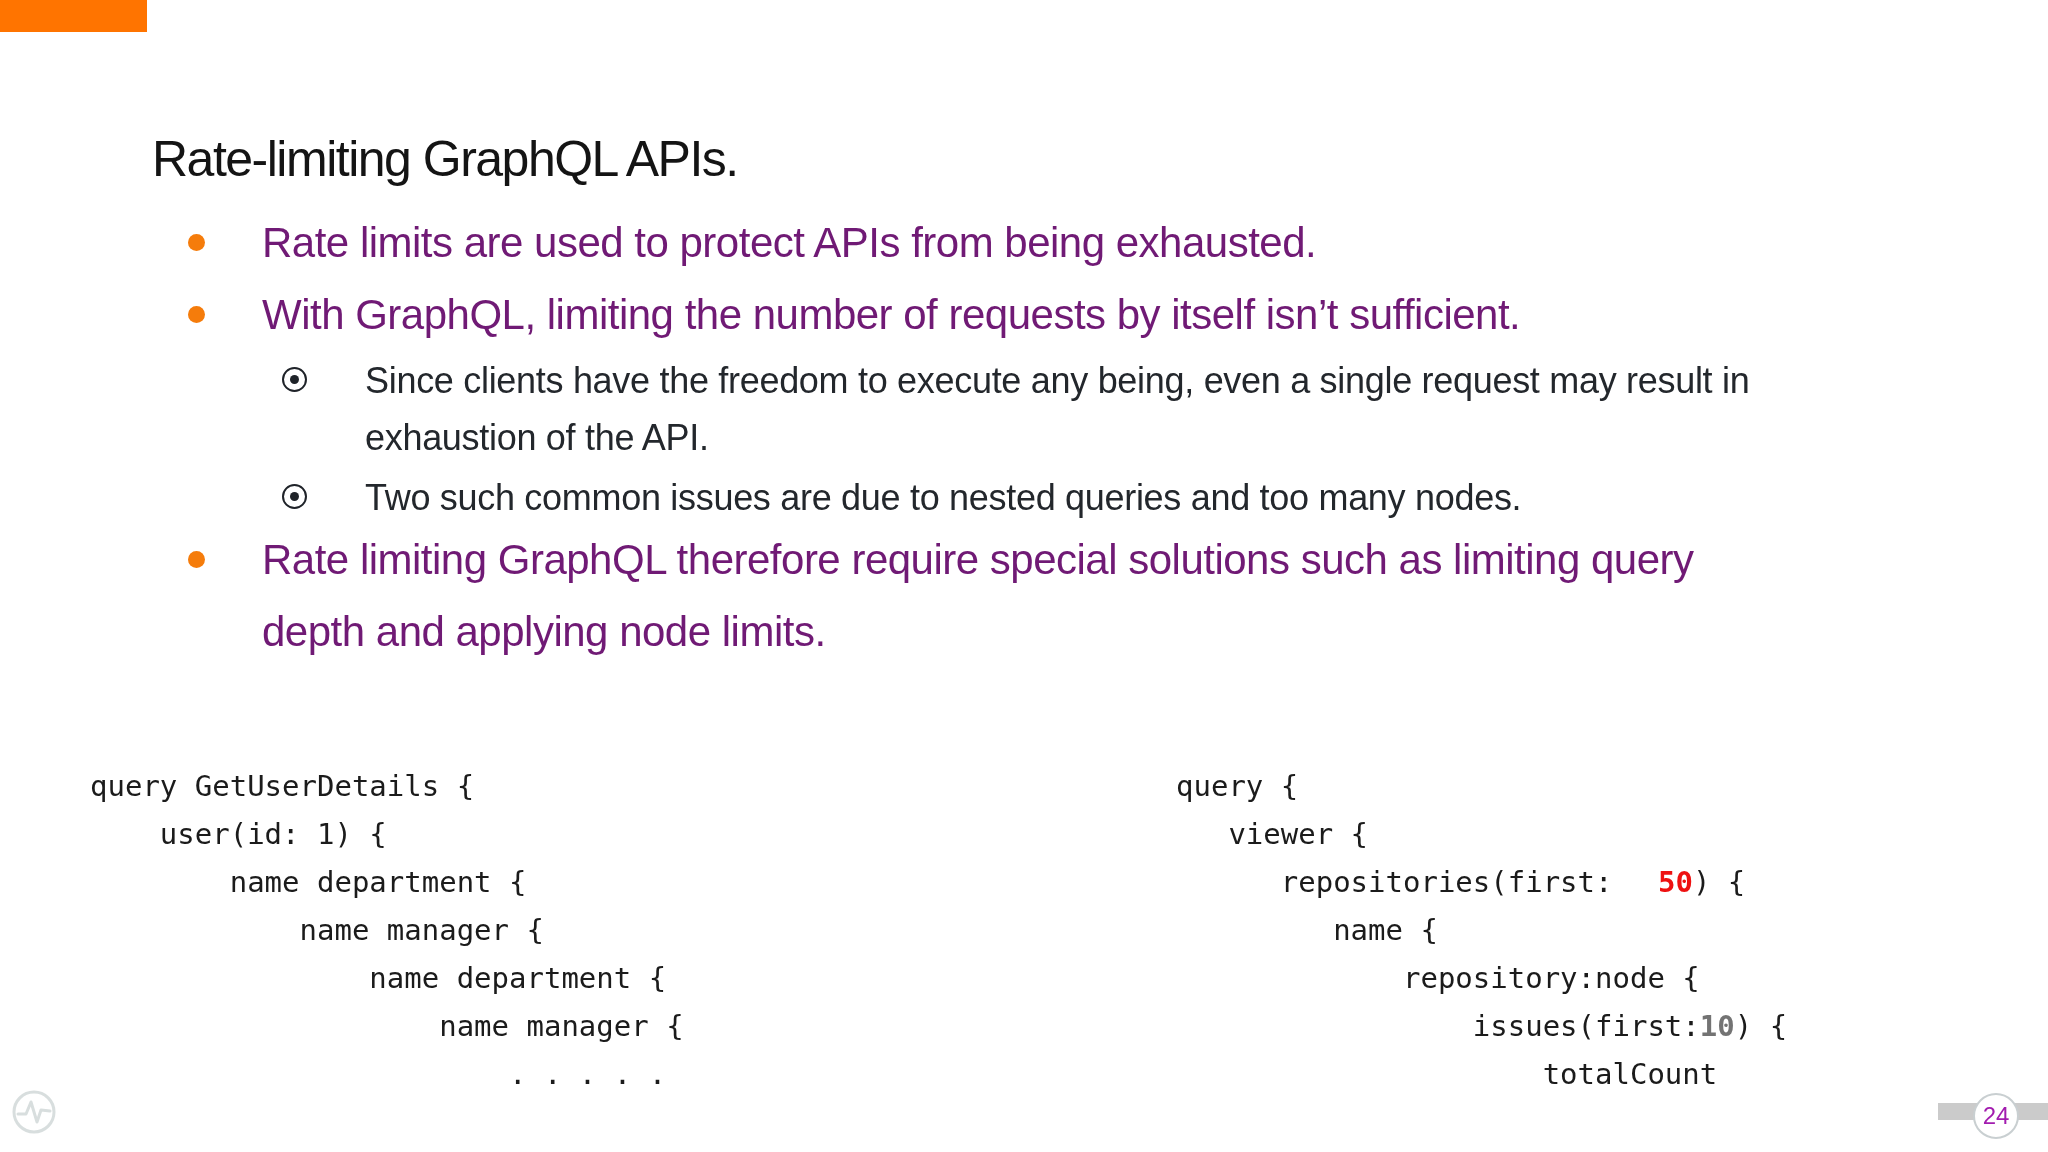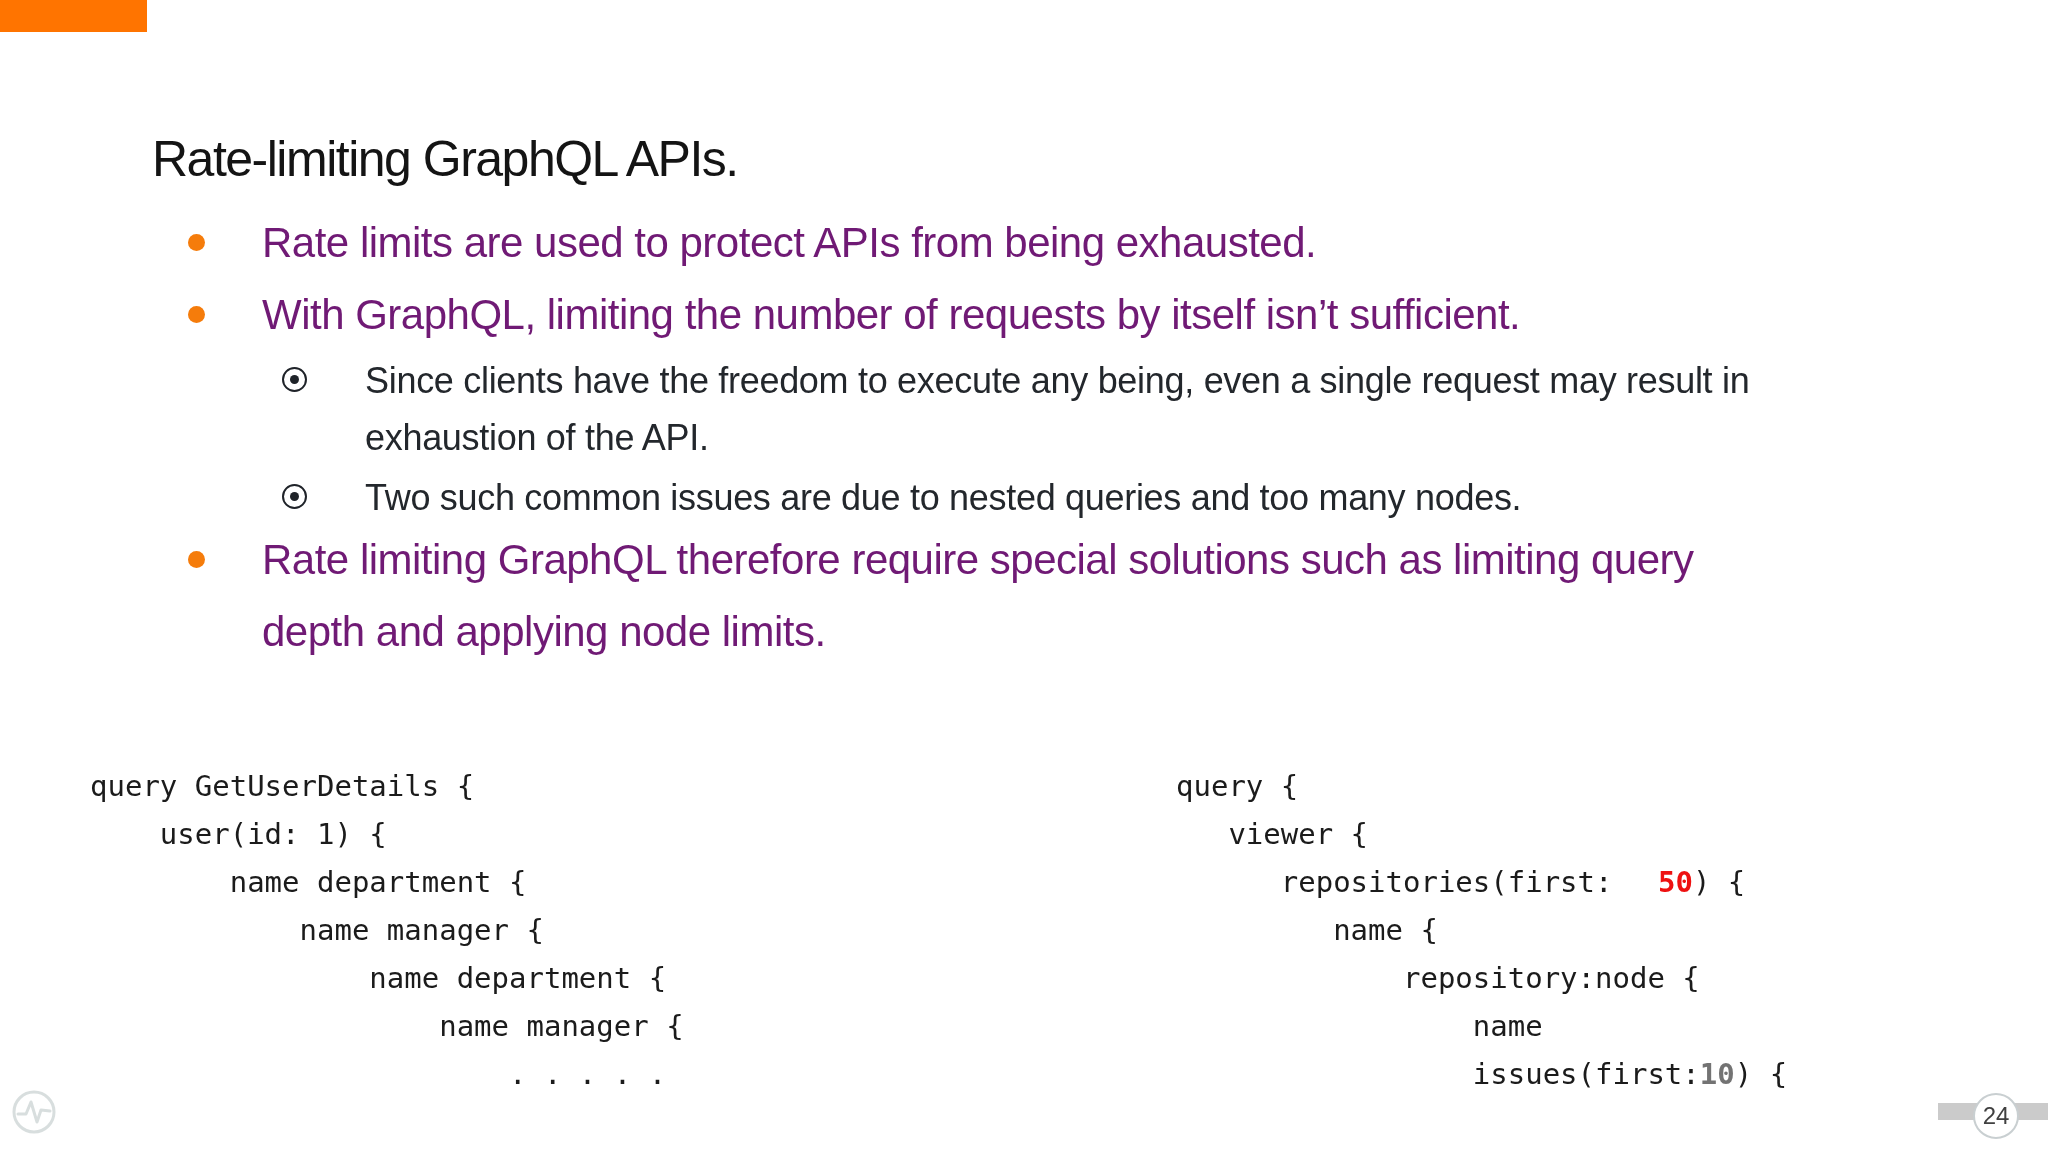--- a/index.html
+++ b/index.html
@@ -31,21 +31,21 @@
   .code-line{white-space:pre;}
   .tok-red{color:#EE1111;font-weight:bold;margin-left:28px;}
   .tok-blue{color:#737373;font-weight:bold;}
 
   .logo{position:absolute;left:11px;top:1089px;width:46px;height:46px;}
 
   .page-bar{position:absolute;left:1938px;top:1103px;width:110px;height:17px;background:#cbcbcb;}
   .page-badge{position:absolute;left:1973px;top:1093px;width:46px;height:46px;background:#ffffff;
               border:2px solid #c9cfd1;border-radius:50%;box-sizing:border-box;
               display:flex;align-items:center;justify-content:center;
-              font-size:24px;color:#404040;}
+              font-size:24px;color:#a21caf;}
 </style>
 </head>
 <body>
 
 <div class="top-bar"></div>
 
 <h1 class="title">Rate-limiting GraphQL APIs.</h1>
 
 <div class="bullet-row" style="top:218px">
   <span class="dot" style="top:16px"></span>
@@ -83,22 +83,22 @@
   <div class="code-line">                    name manager {</div>
   <div class="code-line">                        . . . . .</div>
 </div>
 
 <div class="code code-right">
   <div class="code-line">query {</div>
   <div class="code-line">   viewer {</div>
   <div class="code-line"><span>      repositories(first: </span><span class="tok-red">50</span><span>) {</span></div>
   <div class="code-line">         name {</div>
   <div class="code-line">             repository:node {</div>
-  <div class="code-line">                 name</div>
   <div class="code-line"><span>                 issues(first:</span><span class="tok-blue">10</span><span>) {</span></div>
+  <div class="code-line">                     totalCount</div>
 </div>
 
 <svg class="logo" viewBox="0 0 46 46">
   <circle cx="23" cy="23" r="20" fill="none" stroke="#d8dede" stroke-width="3"></circle>
   <polyline points="7,25 15,25 20,13 26,33 30,21 39,22" fill="none" stroke="#d8dede" stroke-width="3" stroke-linejoin="round" stroke-linecap="round"></polyline>
 </svg>
 
 <div class="page-bar"></div>
 <div class="page-badge">
   <span>24</span>

